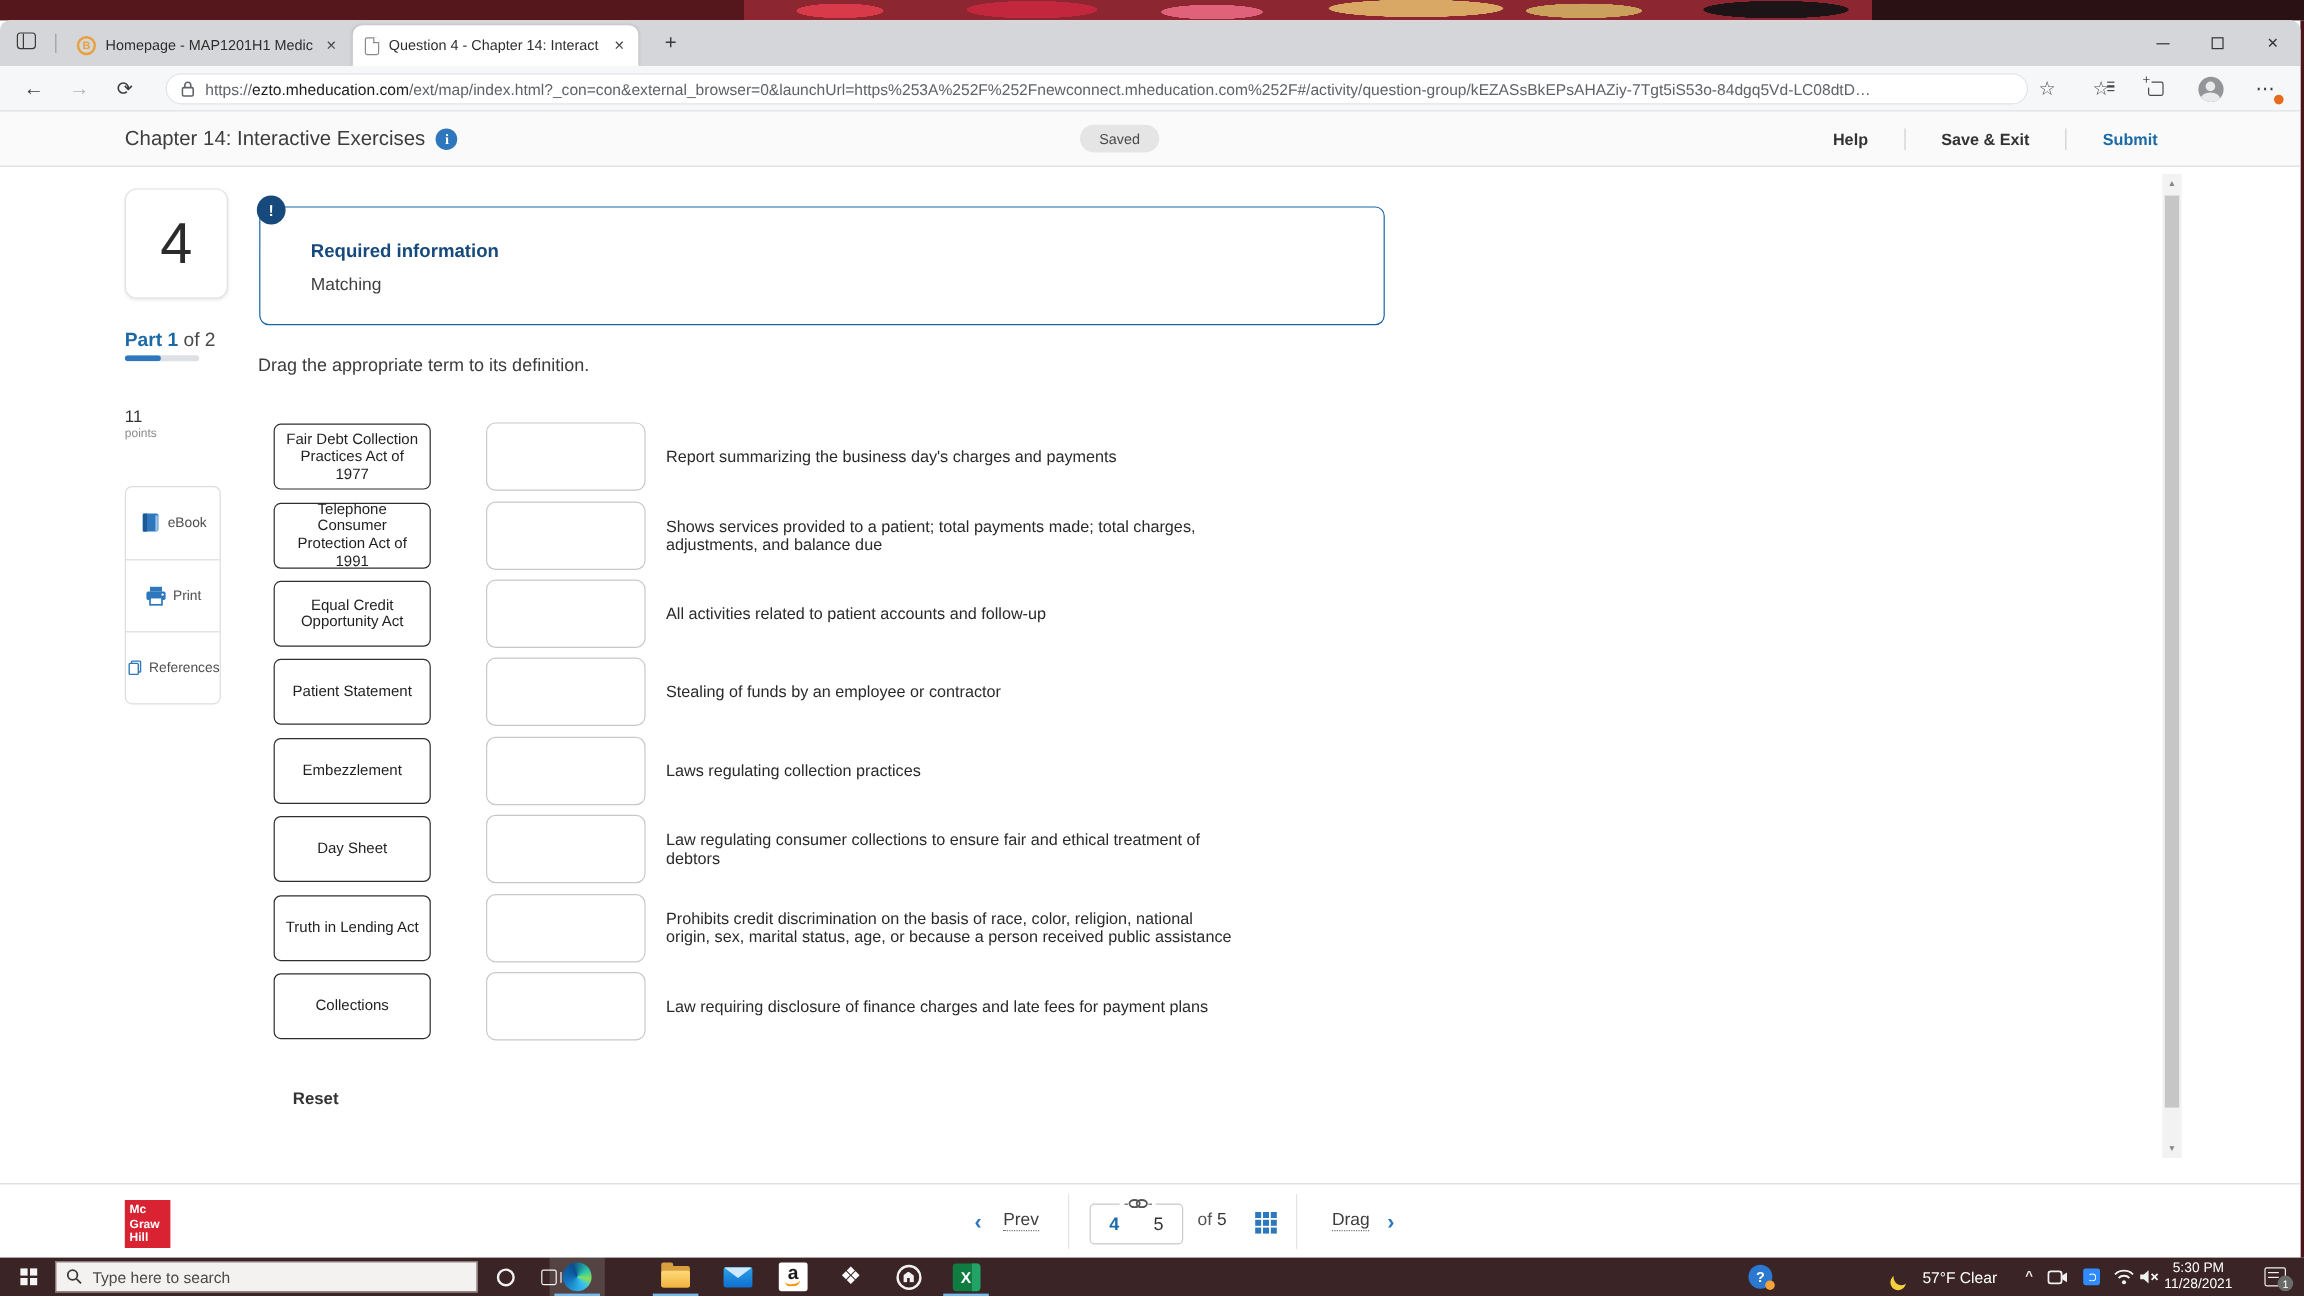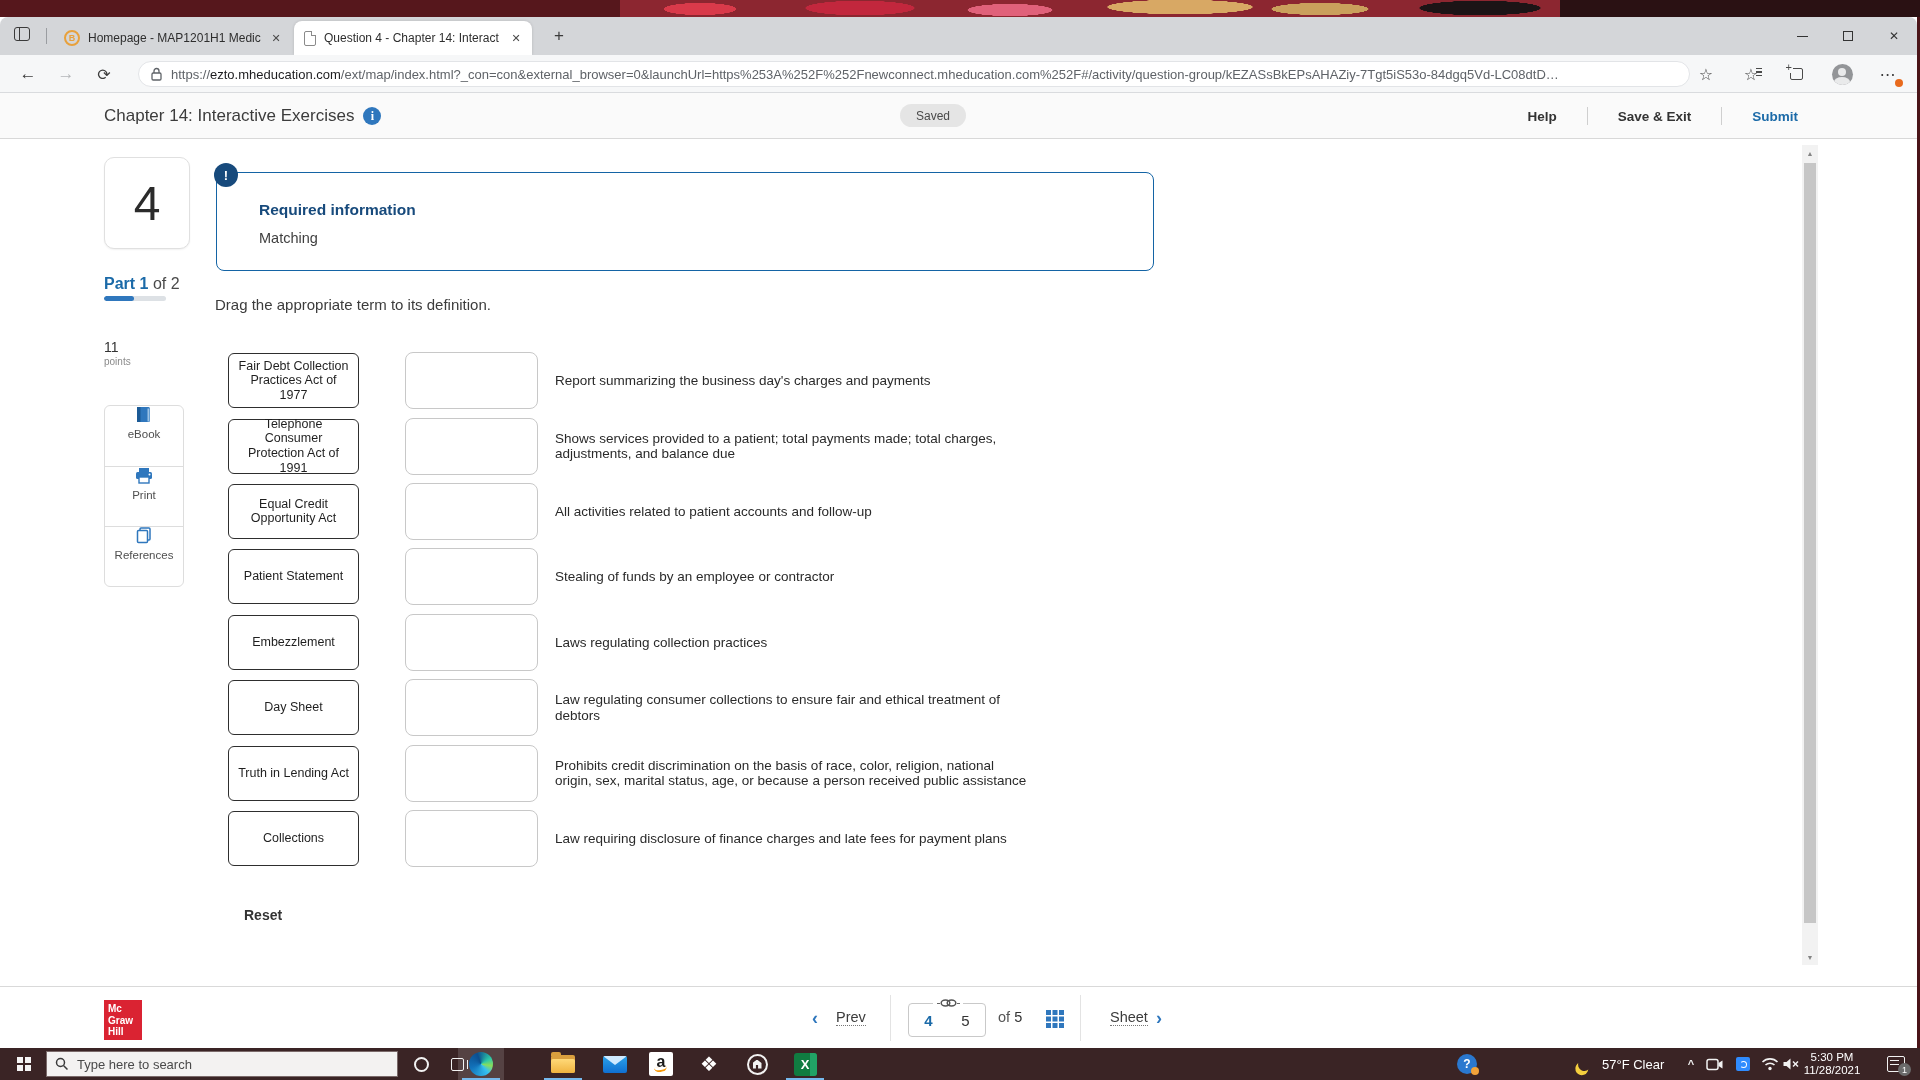--- a/index.html
+++ b/index.html
@@ -82,21 +82,21 @@
   
   .q-card { position:absolute; left:104px; top:18px; width:86px; height:92px; background:#fff; border:1px solid #e0e0e0; border-radius:10px; box-shadow:0 1px 2px rgba(0,0,0,.06); display:flex; align-items:center; justify-content:center; }
   .q-num { font-size:48px; color:#2b2b2b; }
   .part-line { position:absolute; left:104px; top:136px; font-size:16px; color:#4a4a4a; }
   .part-bold { color:#1b6aa8; font-weight:bold; }
   .part-progress { position:absolute; left:104px; top:157px; width:62px; height:5px; border-radius:3px; background:#dde1e5; overflow:hidden; }
   .part-progress-fill { height:100%; background:#2f77bd; border-radius:3px; }
   .points-num { position:absolute; left:104px; top:200px; font-size:14px; color:#333; }
   .points-label { position:absolute; left:104px; top:217px; font-size:10px; color:#8a8a8a; }
   .tools-card { position:absolute; left:104px; top:266px; width:80px; border:1px solid #ddd; border-radius:6px; background:#fff; }
-  .tool-cell { height:60px; display:flex; flex-direction:column; align-items:center; gap:4px; cursor:pointer; }
+  .tool-cell { height:60px; display:flex; flex-direction:row; align-items:center; justify-content:center; gap:4px; cursor:pointer; }
   .tool-cell + .tool-cell { border-top:1px solid #ddd; }
   .tool-label { font-size:11.5px; color:#4f4f4f; }
 
   
   .alert-box { position:absolute; left:216px; top:33px; width:938px; height:99px; border:1.6px solid #1464a5; border-radius:8px; background:#fff; }
   .alert-icon { position:absolute; left:-3px; top:-10px; width:24px; height:24px; border-radius:50%; background:#174a7c; color:#fff; font-size:13px; font-weight:bold; display:flex; align-items:center; justify-content:center; }
   .alert-title { position:absolute; left:42px; top:28px; font-size:15.5px; font-weight:bold; color:#174a7c; }
   .alert-sub { position:absolute; left:42px; top:57px; font-size:14.5px; color:#3f3f3f; }
 
   .instruction { position:absolute; left:215px; top:157px; font-size:15px; color:#3c3c3c; }
@@ -403,21 +403,21 @@
             <ellipse cx="11.5" cy="5" rx="4.3" ry="3" fill="none" stroke="#555" stroke-width="1.5"></ellipse>
           </svg>
         </span>
       </div>
 
       <div class="of-wrap"><span class="of-word">of </span><span>5</span></div>
       <div class="grid-icon">
           <i></i>
         </div>
       <div class="f-sep f-sep2"></div>
-      <div class="f-link lnk-next">Sheet</div>
+      <div class="f-link lnk-next">Drag</div>
       <div class="f-chev chev-next">›</div>
     </div>
   </div>
 
   <div class="taskbar">
     <div class="tb-tile start-btn">
       <span class="win-logo">
           <i></i>
           <i></i>
           <i></i>

